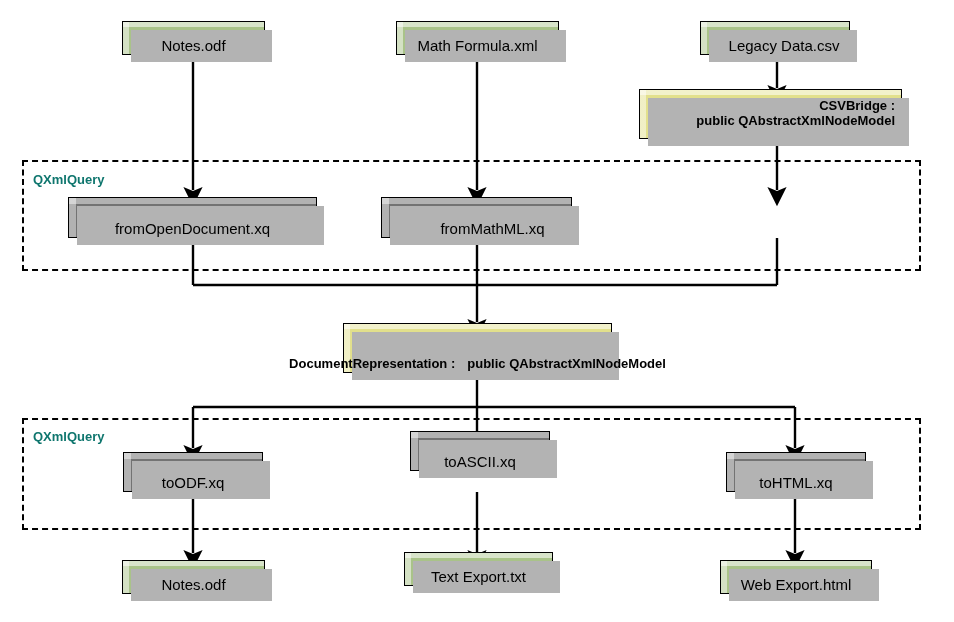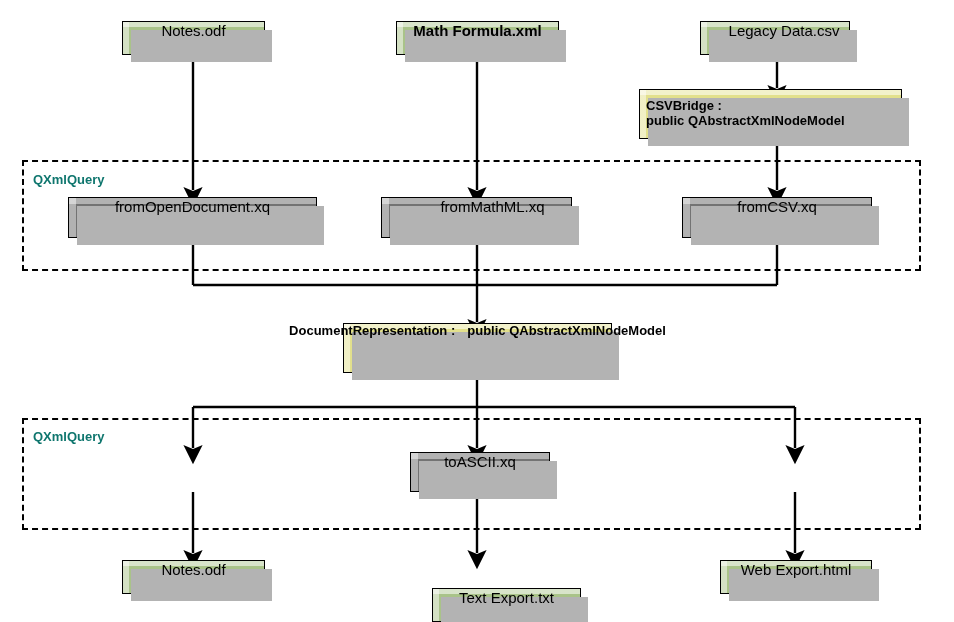--- a/index.html
+++ b/index.html
@@ -16,21 +16,21 @@
     height: 622px;
     background: #ffffff;
     overflow: hidden;
   }
   
   .node {
     position: absolute;
     box-sizing: border-box;
     border: 1.5px solid #000000;
     display: flex;
-    align-items: flex-start;
+    align-items: flex-end;
     justify-content: center;
     text-align: center;
     color: #000000;
     z-index: 5;
   }
   .node .label {
     position: relative;
     z-index: 2;
     line-height: 1.15;
     padding: 0 6px;
@@ -157,61 +157,64 @@
   <div class="group-frame" style="left:22px; top:160px; width:899px; height:111px;"></div>
   <div class="group-label" style="left:33px; top:172px;">QXmlQuery</div>
 
   <div class="group-frame" style="left:22px; top:418px; width:899px; height:112px;"></div>
   <div class="group-label" style="left:33px; top:429px;">QXmlQuery</div>
 
   <div class="node green" style="left:122px; top:21px; width:143px; height:34px;">
     <span class="label">Notes.odf</span>
   </div>
 
-  <div class="node green" style="left:396px; top:21px; width:163px; height:34px;font-weight:bold;">
+  <div class="node green" style="left:396px; top:21px; width:163px; height:34px;">
     <span class="label">Math Formula.xml</span>
   </div>
 
   <div class="node green" style="left:700px; top:21px; width:150px; height:34px;padding-left:18px;">
     <span class="label">Legacy Data.csv</span>
   </div>
 
   <div class="node yellow" style="left:639px; top:89px; width:263px; height:50px; flex-direction:column;">
     <span class="label">CSVBridge :</span>
     <span class="label">public QAbstractXmlNodeModel</span>
   </div>
 
   <div class="node teal" style="left:68px; top:197px; width:249px; height:41px;">
     <span class="label">fromOpenDocument.xq</span>
   </div>
 
   <div class="node teal" style="left:381px; top:197px; width:191px; height:41px;padding-left:32px;">
     <span class="label">fromMathML.xq</span>
   </div>
 
-  <div class="node teal" style="left:682px; top:197px; width:190px; height:41px;">
-    <span class="label">fromCSV.xq</span>
-  </div>
 
   <div class="node yellow" style="left:343px; top:323px; width:269px; height:50px; flex-direction:row;">
     <span class="label">DocumentRepresentation :</span>
     <span class="label">public QAbstractXmlNodeModel</span>
   </div>
 
-
-  <div class="node teal" style="left:410px; top:452px; width:140px; height:40px;">
+  <div class="node teal" style="left:123px; top:452px; width:140px; height:40px;">
+    <span class="label">toODF.xq</span>
+  </div>
+
+  <div class="node teal" style="left:410px; top:431px; width:140px; height:40px;">
     <span class="label">toASCII.xq</span>
   </div>
 
+  <div class="node teal" style="left:726px; top:452px; width:140px; height:40px;">
+    <span class="label">toHTML.xq</span>
+  </div>
 
   <div class="node green" style="left:122px; top:560px; width:143px; height:34px;">
     <span class="label">Notes.odf</span>
   </div>
 
-  <div class="node green" style="left:404px; top:588px; width:149px; height:34px;margin-left:28px;">
+  <div class="node green" style="left:404px; top:552px; width:149px; height:34px;">
     <span class="label">Text Export.txt</span>
   </div>
 
   <div class="node green" style="left:720px; top:560px; width:152px; height:34px;">
     <span class="label">Web Export.html</span>
   </div>
 
 </div>
 
 </body></html>

